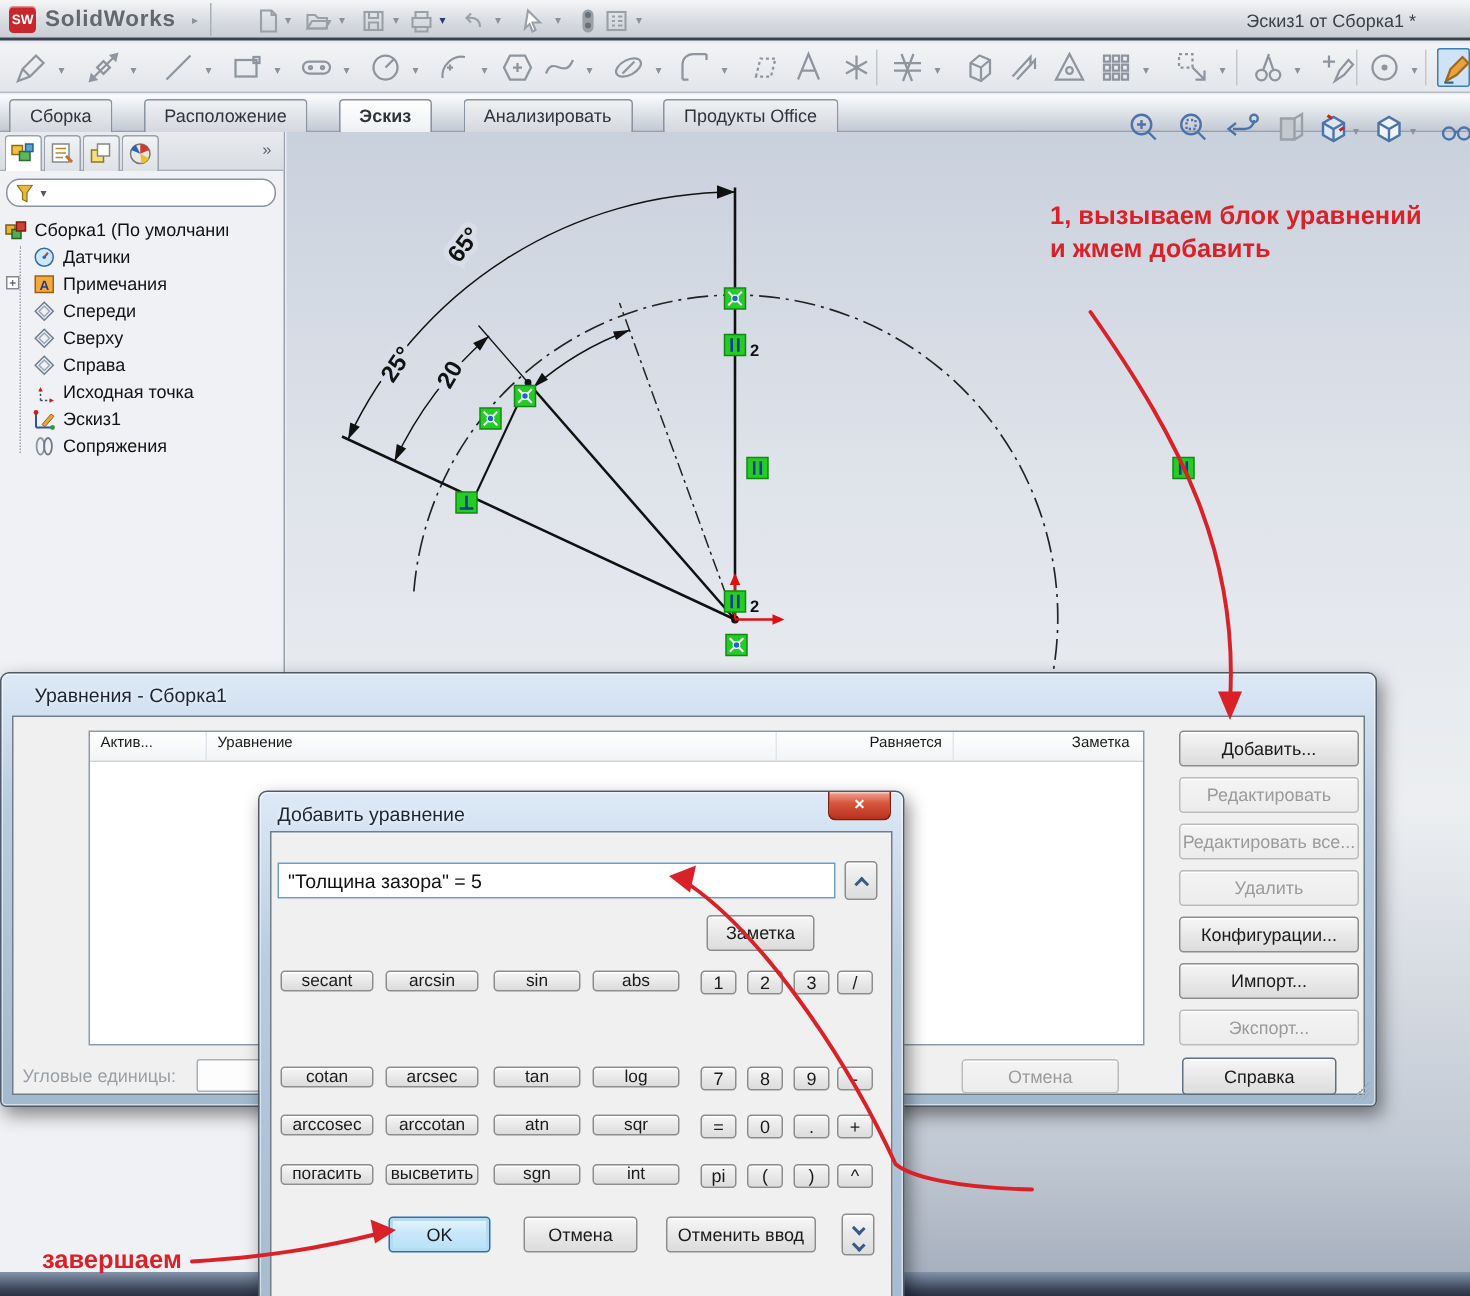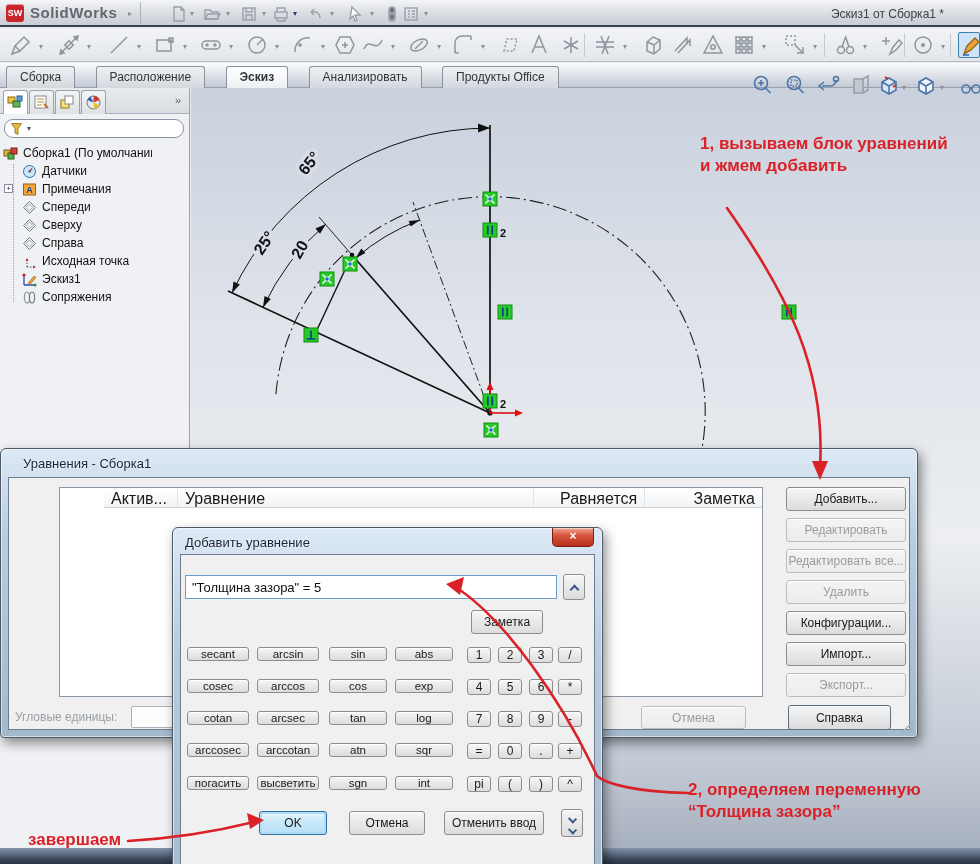--- a/index.html
+++ b/index.html
@@ -89,21 +89,21 @@
     border-radius:0 0 5px 5px; color:#fff; font-size:12px; font-weight:bold; text-align:center; line-height:17px;
     box-shadow:inset 0 1px 0 rgba(255,255,255,.45); cursor:pointer; }
 
   .eqdlg { left:0; top:448px; width:918px; height:290px; z-index:10; }
   .adddlg { left:172px; top:527px; width:431px; height:374px; z-index:20; }
 
   
   .eqtable { position:absolute; left:58px; top:38px; width:704px; height:210px; background:#fff;
     border:1px solid #8c98a5; }
   .eqhead { display:flex; height:20px; background:linear-gradient(#ffffff,#f2f4f6); border-bottom:1px solid #cdd3d9;
-    font-size:16px; color:#1a1a1a;margin-left:44px; }
+    font-size:10px; color:#1a1a1a; }
   .eqhead > div { padding:2px 7px; border-right:1px solid #e2e6ea; overflow:hidden; white-space:nowrap; }
 
   
   .btn { display:inline-block; text-align:center; font-family:"Liberation Sans",sans-serif; font-size:12px; color:#1a1a1a;
     background:linear-gradient(#f6f6f6,#eaeaea 45%,#dcdcdc); border:1px solid #8d8d8d; border-radius:3px;
     box-shadow:inset 0 1px 0 #fff; cursor:pointer; }
   .btn:disabled, .btn.dis { color:#9b9b9b; background:linear-gradient(#f4f4f4,#ececec); border-color:#bcbcbc; cursor:default; }
   .btn.default { border-color:#2f6fa8; box-shadow:0 0 0 2px #b4dbf4 inset, inset 0 1px 0 #eaf6ff;
     background:linear-gradient(#eaf6fd,#c8e8fa 45%,#b6e0f8); }
   .rbtn { position:absolute; left:785px; width:120px; height:24px; }
@@ -561,30 +561,20 @@
     <div class="crow" style="top:119px">
       <button class="btn fb">secant</button>
       <button class="btn fb m8">arcsin</button>
       <button class="btn fb2 m10">sin</button>
       <button class="btn fb2 m8">abs</button>
       <button class="btn pb m14">1</button>
       <button class="btn pb m7">2</button>
       <button class="btn pb m7">3</button>
       <button class="btn pb m5">/</button>
     </div>
-    <div class="crow" style="top:151px">
-      <button class="btn fb">cosec</button>
-      <button class="btn fb m8">arccos</button>
-      <button class="btn fb2 m10">cos</button>
-      <button class="btn fb2 m8">exp</button>
-      <button class="btn pb m14">4</button>
-      <button class="btn pb m7">5</button>
-      <button class="btn pb m7">6</button>
-      <button class="btn pb m5">*</button>
-    </div>
     <div class="crow" style="top:183px">
       <button class="btn fb">cotan</button>
       <button class="btn fb m8">arcsec</button>
       <button class="btn fb2 m10">tan</button>
       <button class="btn fb2 m8">log</button>
       <button class="btn pb m14">7</button>
       <button class="btn pb m7">8</button>
       <button class="btn pb m7">9</button>
       <button class="btn pb m5">-</button>
     </div>
@@ -616,24 +606,20 @@
       <span class="chevd" style="margin-top:6px"></span>
       <span class="chevd"></span>
     </div>
   </div>
 
   <div class="bottomband"></div>
 
   <div class="rednote" style="left:700px;top:133px">
     <div>1, вызываем блок уравнений</div>
     <div>и жмем добавить</div>
-  </div>
-  <div class="rednote" style="left:688px;top:779px">
-    <div>2, определяем переменную</div>
-    <div>“Толщина зазора”</div>
   </div>
   <div class="rednote" style="left:28px;top:829px">
     <div>завершаем</div>
   </div>
 
   <svg class="annotsvg" width="980" height="864" viewBox="0 0 980 864">
     <g fill="none" stroke="#da2128" stroke-width="2.6" stroke-linecap="round">
       <path d="M727 208 C 788 295, 826 370, 820 468"></path>
       <path d="M688 793 C 636 792, 606 784, 597 776 C 562 700, 506 622, 460 590"></path>
       <path d="M128 841 C 178 838, 214 832, 254 822"></path>

